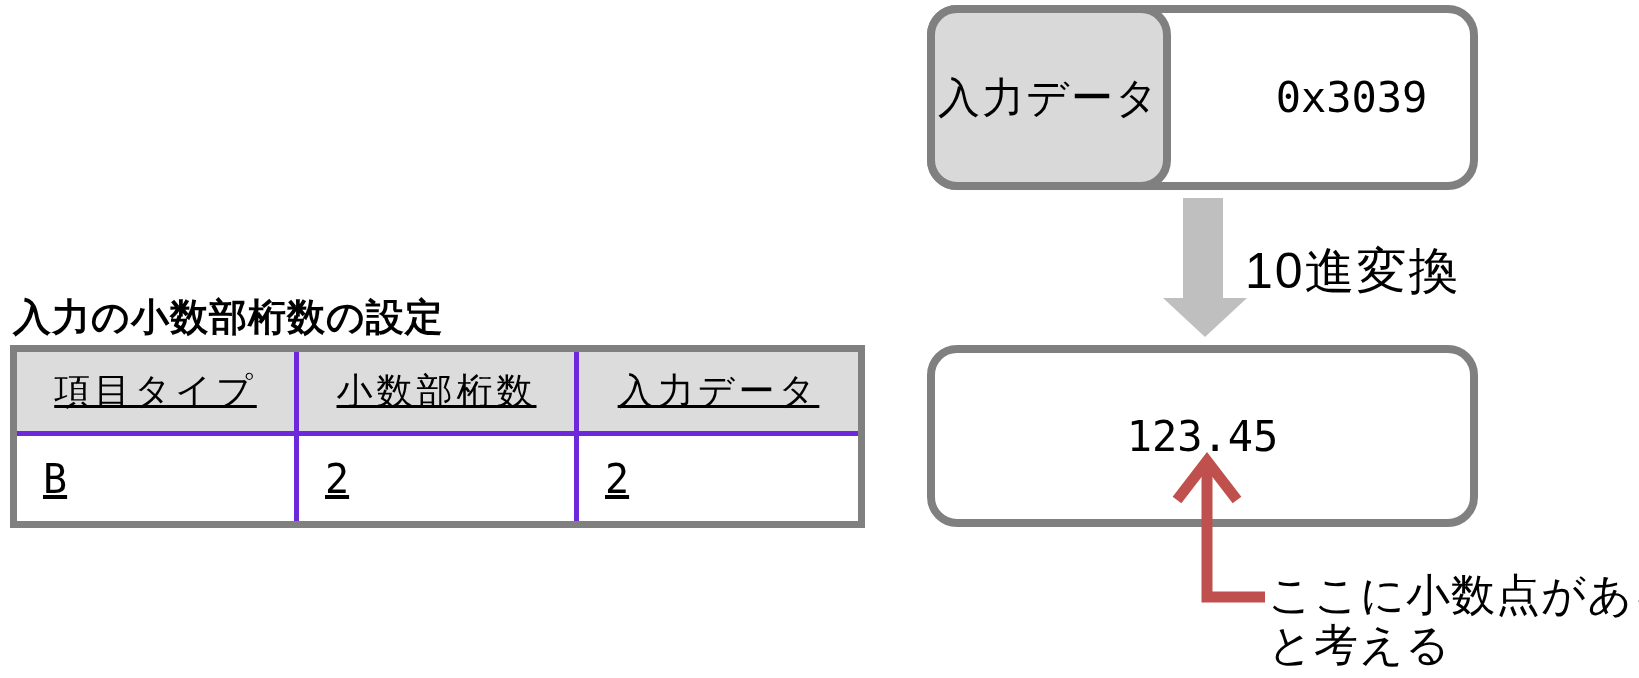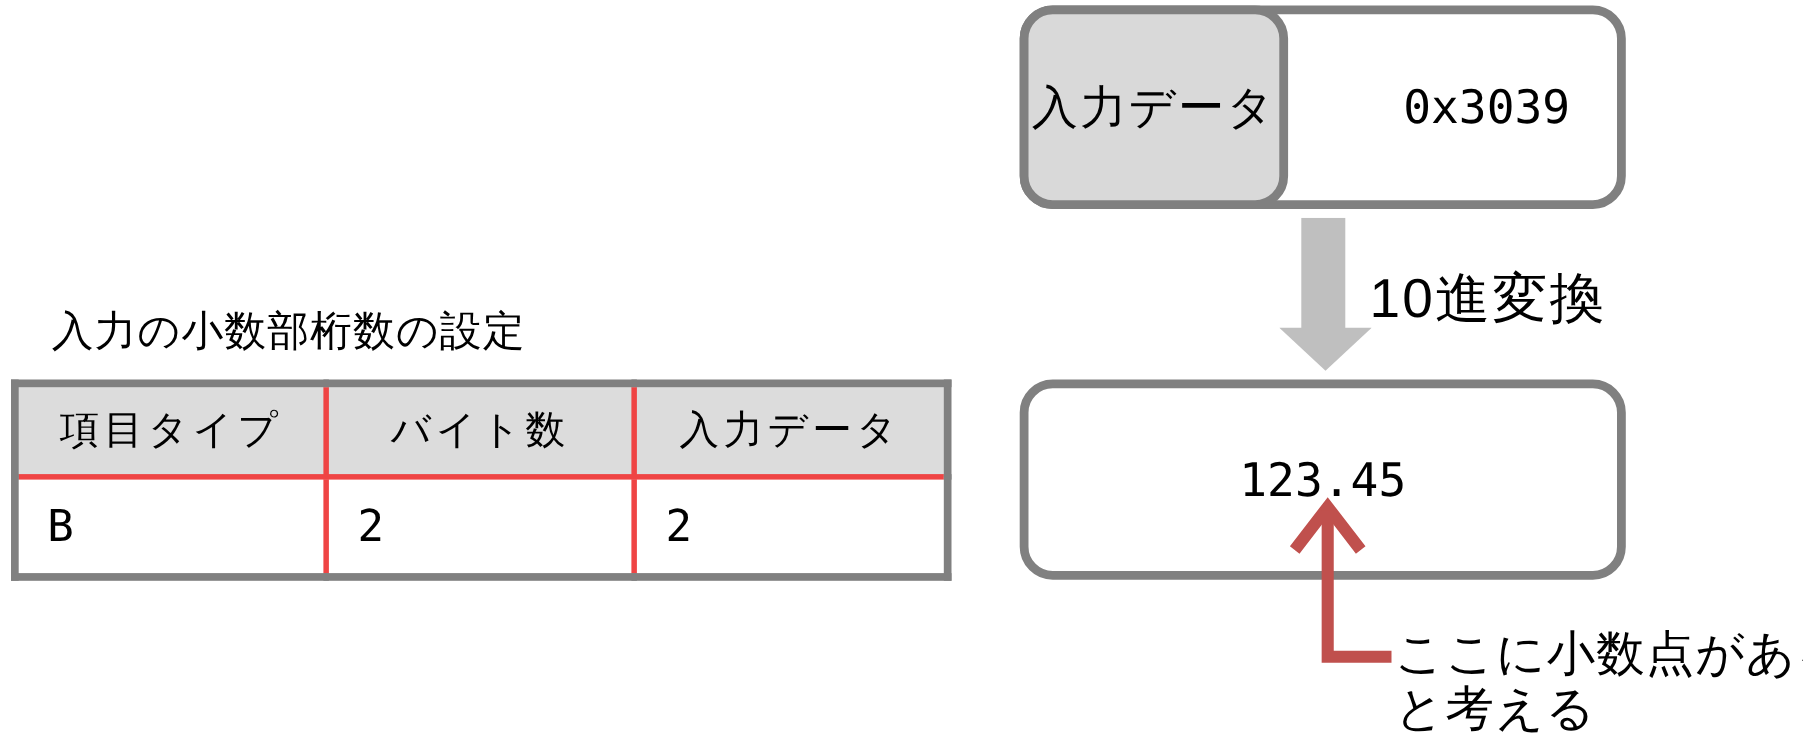--- a/index.html
+++ b/index.html
@@ -3,30 +3,30 @@
 <meta charset="utf-8">
 <style>
   html,body{margin:0;padding:0;}
   body{
     width:1639px;height:678px;position:relative;background:#ffffff;
     font-family:"Liberation Sans","DejaVu Sans",sans-serif;color:#000;
     overflow:hidden;
   }
   
   .table-title{
-    position:absolute;left:13px;top:276px;
-    font-size:38px;font-weight:400;letter-spacing:1px;white-space:nowrap;margin-left:34px;
+    position:absolute;left:13px;top:292px;
+    font-size:38px;font-weight:700;letter-spacing:1px;white-space:nowrap;
   }
   .spec-table{
     position:absolute;left:10px;top:345px;width:848px;height:183px;
     border-collapse:collapse;table-layout:fixed;
     border:7px solid #808080;background:#fff;
   }
   .spec-table th,.spec-table td{
-    border:5px solid #ef4444;box-sizing:border-box;
+    border:5px solid #6d28d9;box-sizing:border-box;text-decoration:underline;
   }
   .spec-table th{
     background:#dcdcdc;height:85px;text-align:center;vertical-align:middle;
     font-size:36px;font-weight:500;letter-spacing:4px;
   }
   .spec-table td{
     background:#ffffff;height:83px;text-align:left;vertical-align:middle;
     font-size:40px;font-weight:400;padding-left:26px;
     font-family:"DejaVu Sans Mono","Liberation Mono",monospace;
   }
@@ -70,21 +70,21 @@
 
 <table class="spec-table">
   <colgroup>
     <col style="width:283px">
       <col style="width:280px">
       <col style="width:285px">
   </colgroup>
   <thead>
     <tr>
       <th>項目タイプ</th>
-      <th>バイト数</th>
+      <th>小数部桁数</th>
       <th>入力データ</th>
     </tr>
   </thead>
   <tbody>
     <tr>
       <td>B</td>
       <td>2</td>
       <td>2</td>
     </tr>
   </tbody>

